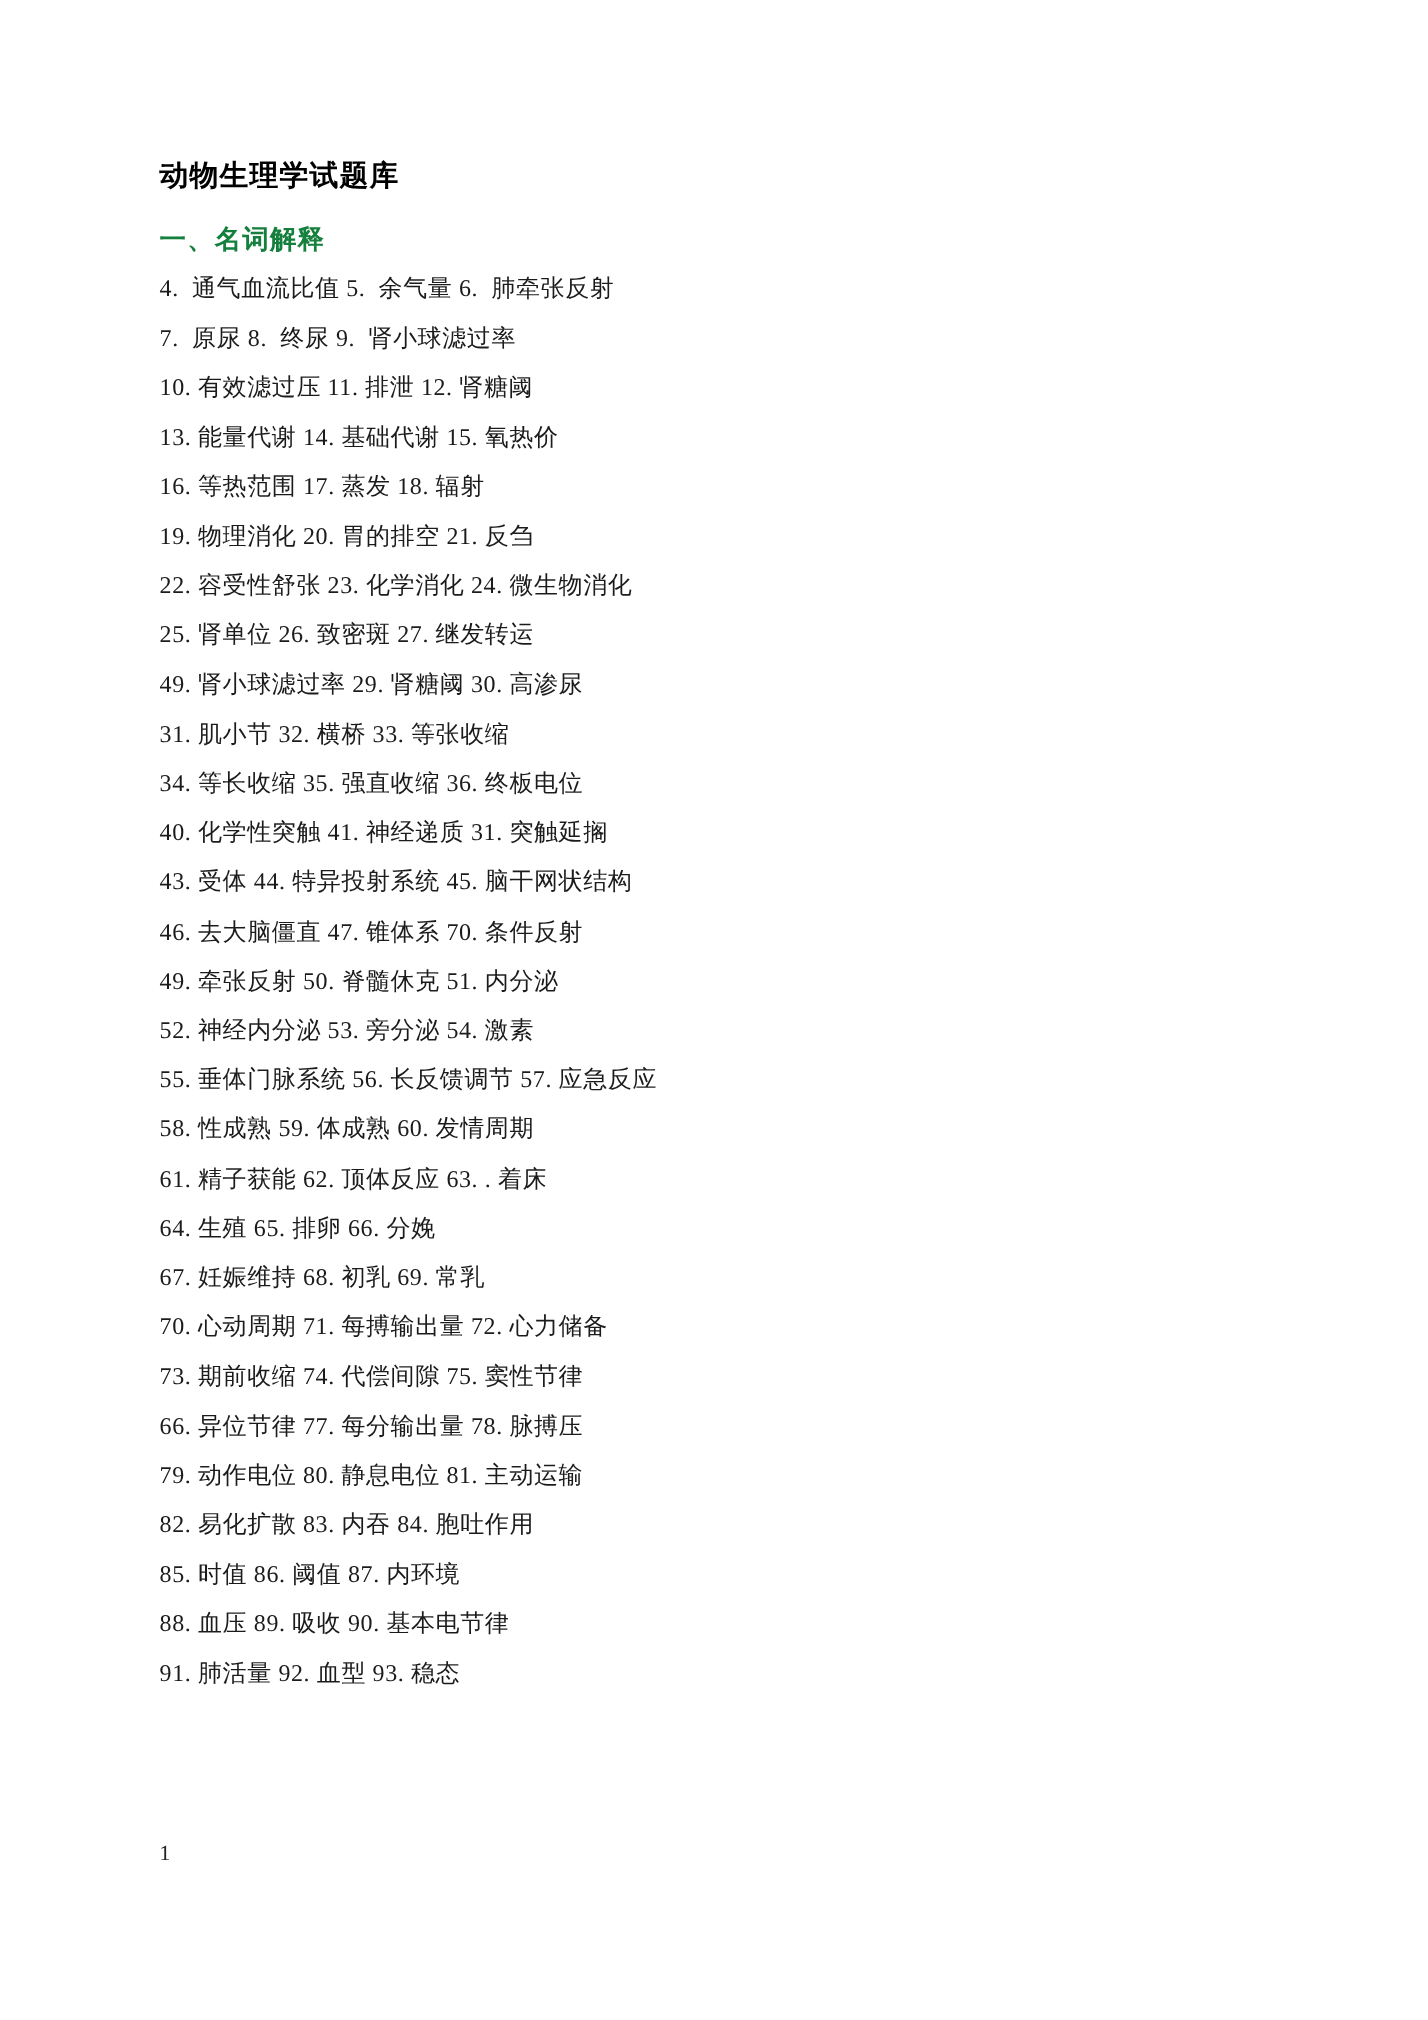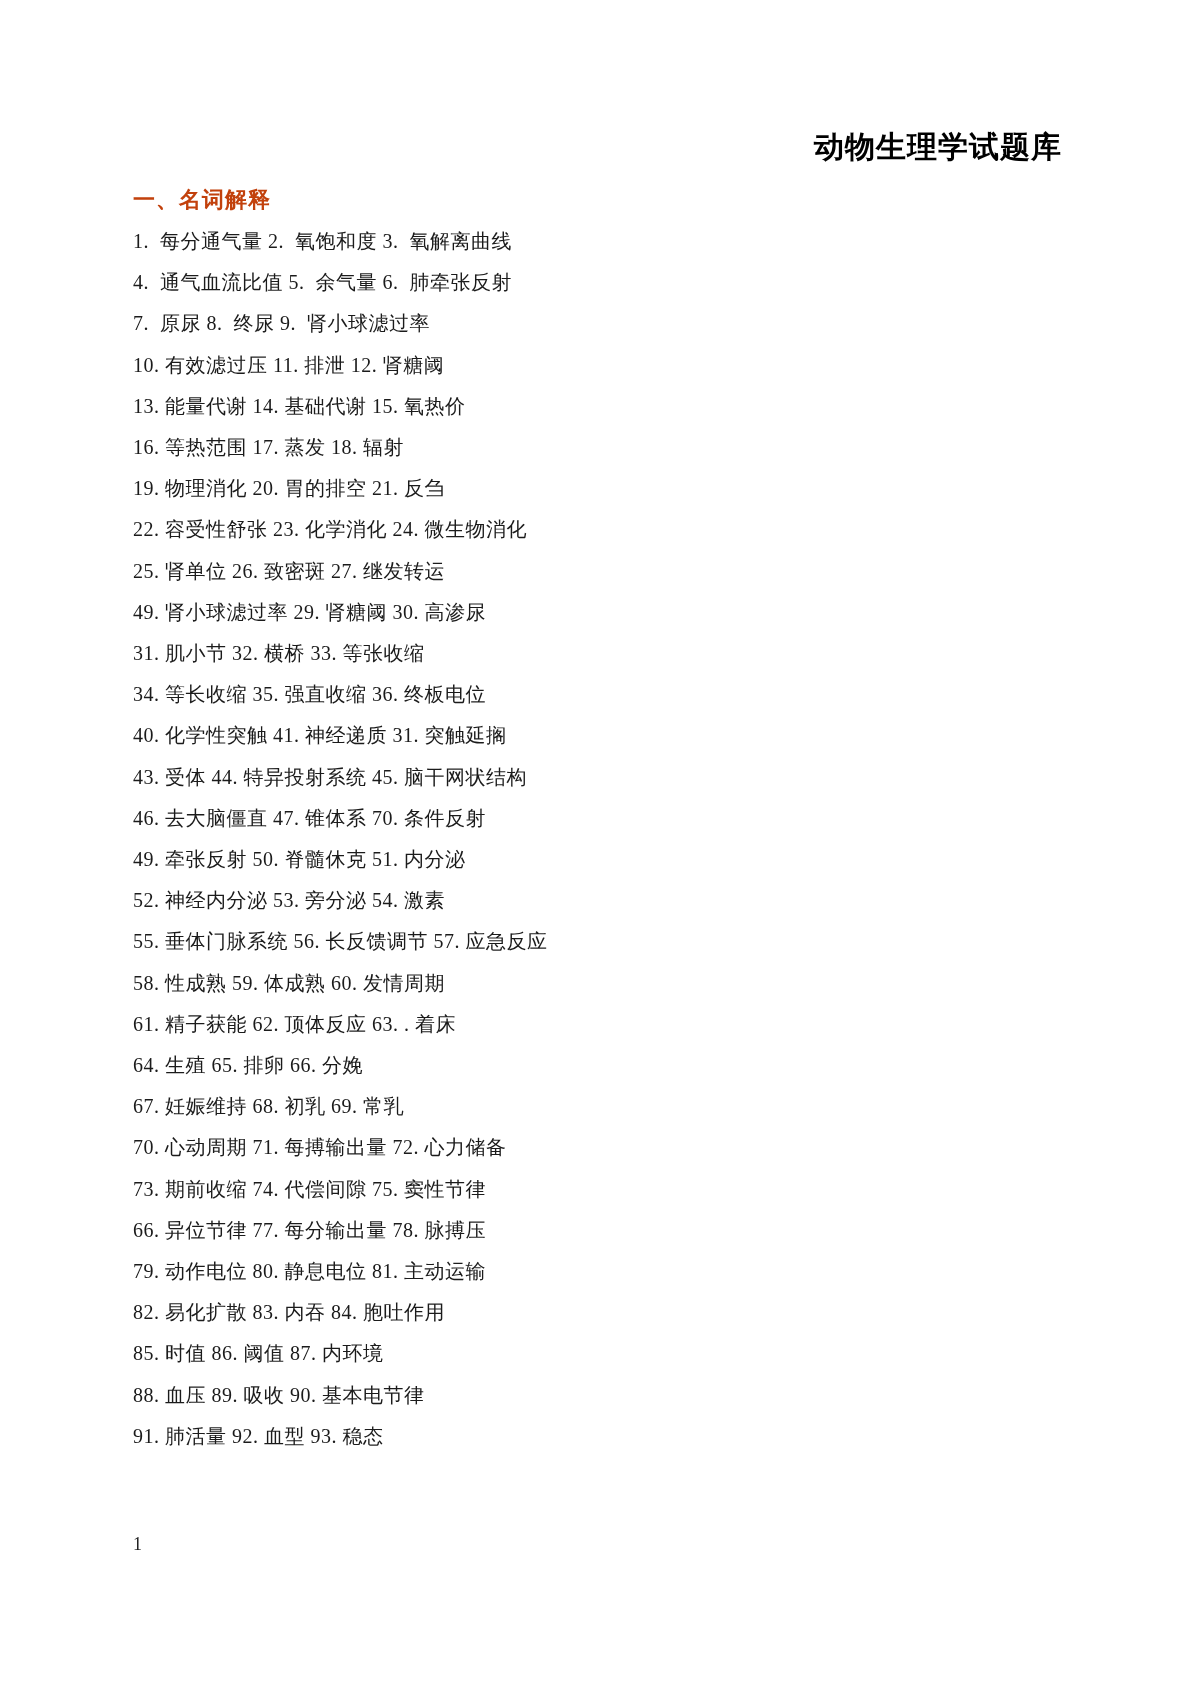--- a/index.html
+++ b/index.html
@@ -14,34 +14,34 @@
     height: 1683px;
     margin: 0 auto;
     background: #ffffff;
     padding: 128px 128px 0 133px;
     font-family: "Liberation Serif", "DejaVu Serif", serif;
     color: #1b1b1b;
     overflow: hidden;
   }
   .doc-title {
     margin: 0;
-    text-align: right;
-    font-size: 30px;
+    text-align: left;
+    font-size: 24px;
     line-height: 38px;
     font-weight: 700;
     color: #000000;
     font-family: "Liberation Sans", "DejaVu Sans", sans-serif;
     letter-spacing: 1px;
   }
   .section-heading {
     margin: 20px 0 0 0;
     font-size: 22px;
     line-height: 28px;
     font-weight: 700;
-    color: #c2410c;
+    color: #15803d;
     font-family: "Liberation Sans", "DejaVu Sans", sans-serif;
     letter-spacing: 1px;
   }
   .term-list {
     margin-top: 7px;
     font-size: 20px;
   }
   .term-line {
     line-height: 41.2px;
     white-space: pre-wrap;
@@ -58,21 +58,20 @@
 </style>
 </head>
 <body>
 
 <div class="page">
   <h1 class="doc-title">动物生理学试题库</h1>
 
   <h2 class="section-heading">一、名词解释</h2>
 
   <div class="term-list" id="term-list">
-      <div class="term-line">1.  每分通气量 2.  氧饱和度 3.  氧解离曲线</div>
       <div class="term-line">4.  通气血流比值 5.  余气量 6.  肺牵张反射</div>
       <div class="term-line">7.  原尿 8.  终尿 9.  肾小球滤过率</div>
       <div class="term-line">10. 有效滤过压 11. 排泄 12. 肾糖阈</div>
       <div class="term-line">13. 能量代谢 14. 基础代谢 15. 氧热价</div>
       <div class="term-line">16. 等热范围 17. 蒸发 18. 辐射</div>
       <div class="term-line">19. 物理消化 20. 胃的排空 21. 反刍</div>
       <div class="term-line">22. 容受性舒张 23. 化学消化 24. 微生物消化</div>
       <div class="term-line">25. 肾单位 26. 致密斑 27. 继发转运</div>
       <div class="term-line">49. 肾小球滤过率 29. 肾糖阈 30. 高渗尿</div>
       <div class="term-line">31. 肌小节 32. 横桥 33. 等张收缩</div>

